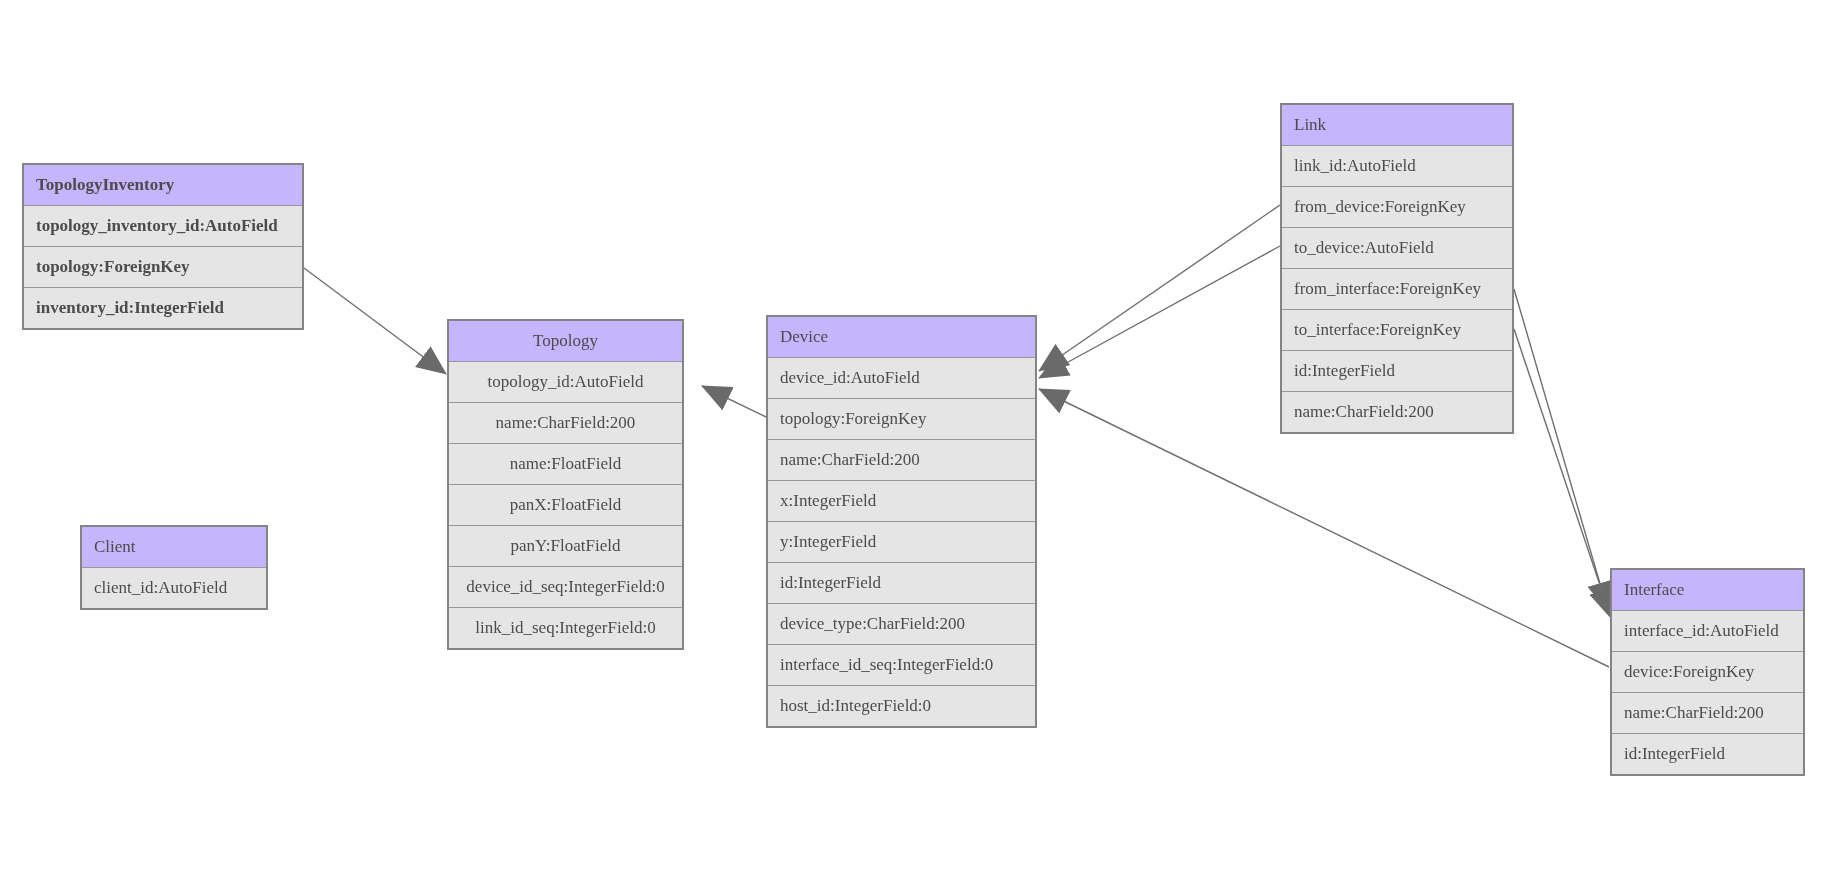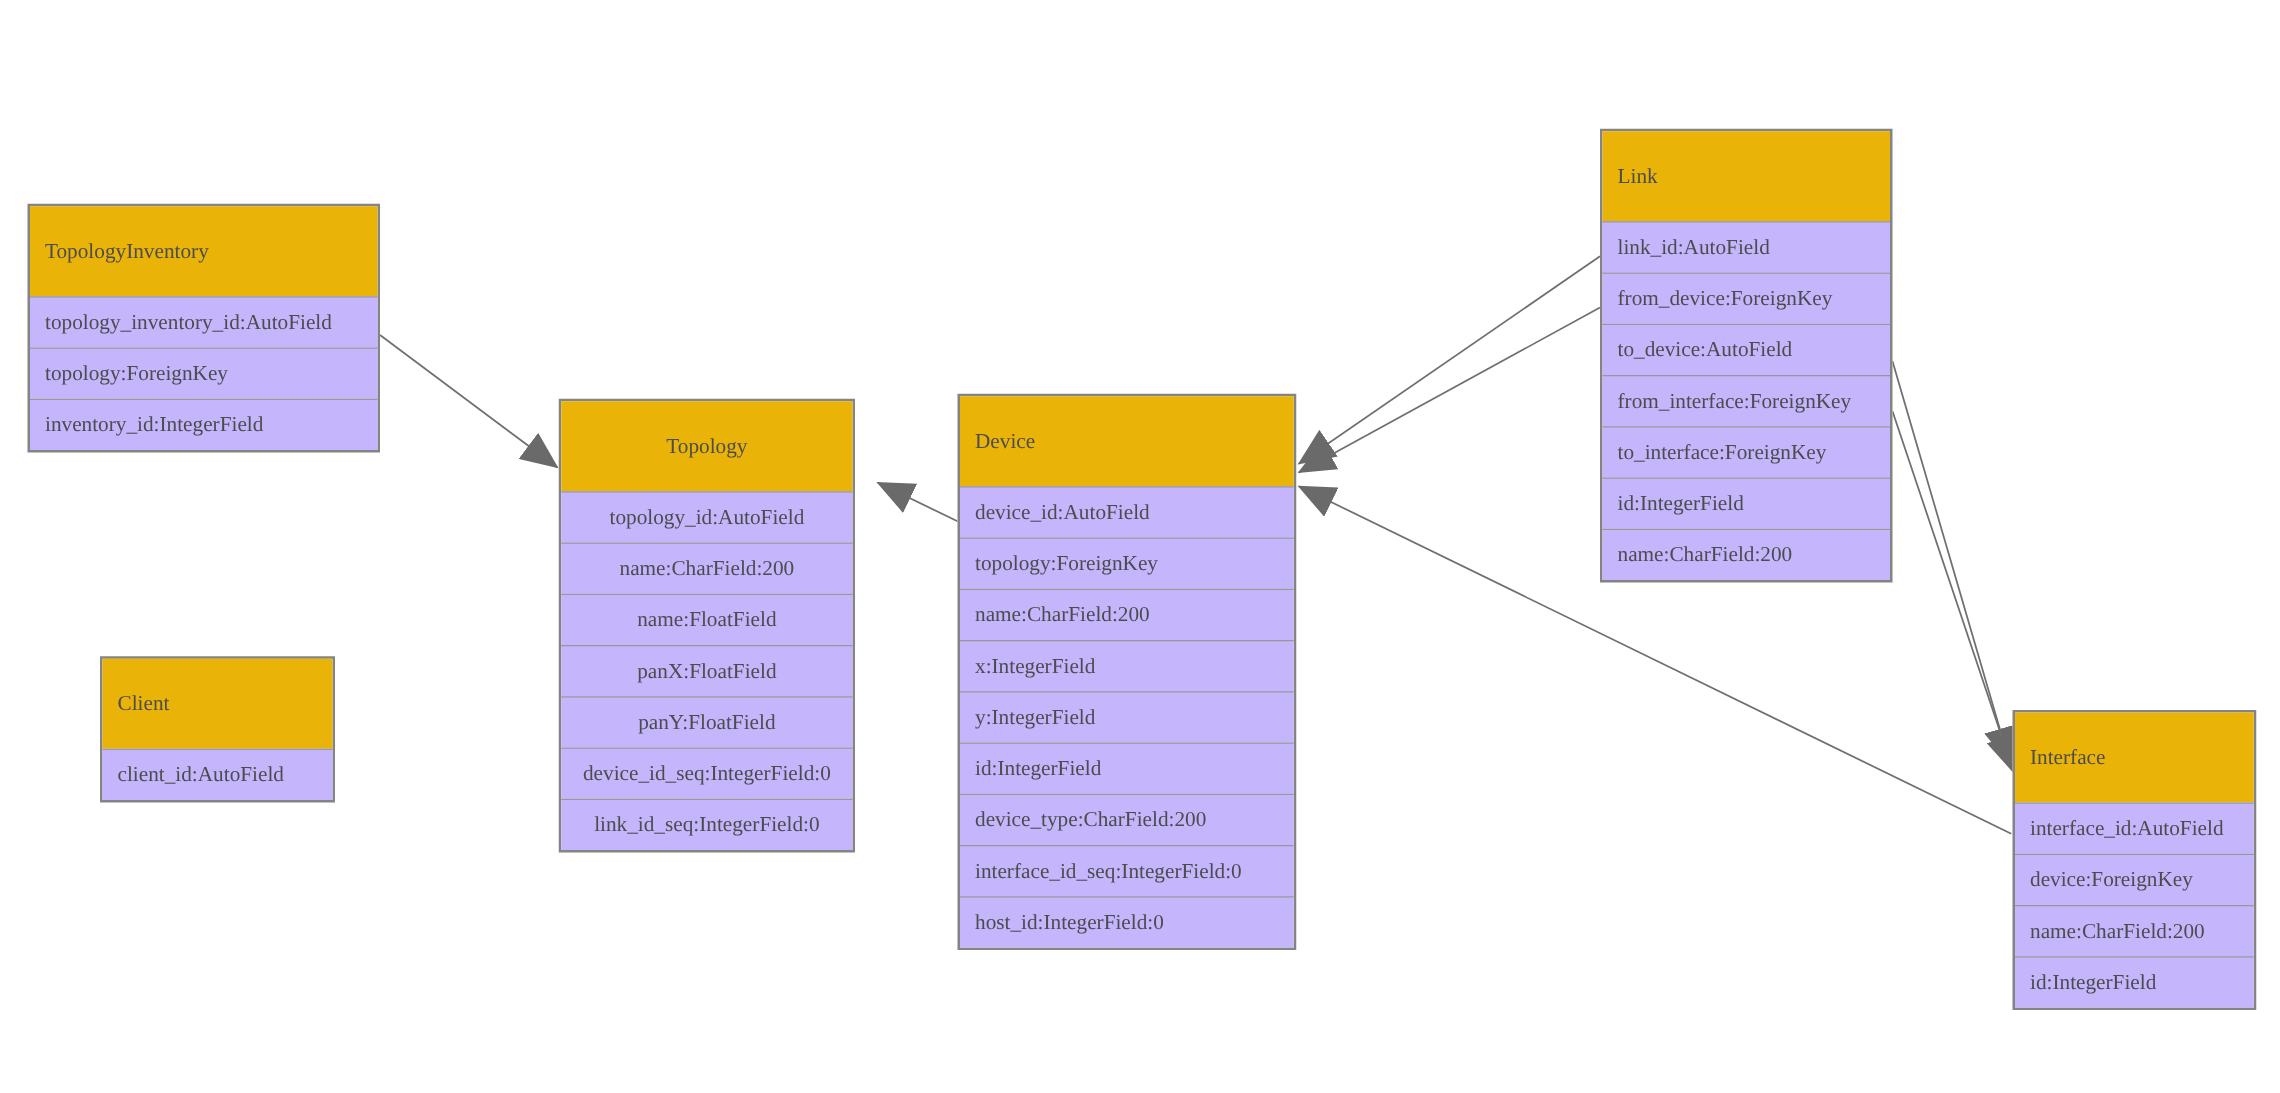--- a/index.html
+++ b/index.html
@@ -15,30 +15,30 @@
   .entity {
     position:absolute;
     box-sizing:border-box;
     background:#ffffff;
     border:2px solid #848484;
     color:#4c4c4c;
     font-size:17px;
   }
   .entity .hdr {
     height:40px; line-height:40px;
-    padding:16px 12px;
-    background:#eab308;
+    padding:0 12px;
+    background:#c4b5fd;
     white-space:nowrap;
     overflow:hidden;
   }
   .entity .row {
     height:40px; line-height:40px;
     padding:0 12px;
     border-top:1px solid #989898;
-    background:#c4b5fd;
+    background:#e5e5e5;
     white-space:nowrap;
     overflow:hidden;
   }
 </style>
 </head>
 <body>
 
 <div class="canvas">
 
   <svg class="edges" width="1824" height="874" viewBox="0 0 1824 874" xmlns="http://www.w3.org/2000/svg">
@@ -49,21 +49,21 @@
     </defs>
     <line x1="304" y1="268" x2="446" y2="374" stroke="#6f6f6f" stroke-width="1.4" marker-end="url(#arrow)"></line>
     <line x1="766" y1="417" x2="702" y2="386" stroke="#6f6f6f" stroke-width="1.4" marker-end="url(#arrow)"></line>
     <line x1="1280" y1="205" x2="1039" y2="371" stroke="#6f6f6f" stroke-width="1.4" marker-end="url(#arrow)"></line>
     <line x1="1280" y1="246" x2="1039" y2="378" stroke="#6f6f6f" stroke-width="1.4" marker-end="url(#arrow)"></line>
     <line x1="1514" y1="289" x2="1608" y2="611" stroke="#6f6f6f" stroke-width="1.4" marker-end="url(#arrow)"></line>
     <line x1="1514" y1="329" x2="1611" y2="618" stroke="#6f6f6f" stroke-width="1.4" marker-end="url(#arrow)"></line>
     <line x1="1609" y1="667" x2="1039" y2="389" stroke="#6f6f6f" stroke-width="1.4" marker-end="url(#arrow)"></line>
   </svg>
 
-  <div class="entity" style="left:22px; top:163px; width:282px;">
+  <div class="entity" style="left:22px; top:163px; width:282px;font-weight:bold;">
     <div class="hdr">TopologyInventory</div>
     <div class="row">topology_inventory_id:AutoField</div>
     <div class="row">topology:ForeignKey</div>
     <div class="row">inventory_id:IntegerField</div>
   </div>
 
   <div class="entity" style="left:447px; top:319px; width:237px;text-align:center;">
     <div class="hdr">Topology</div>
     <div class="row">topology_id:AutoField</div>
     <div class="row">name:CharField:200</div>

